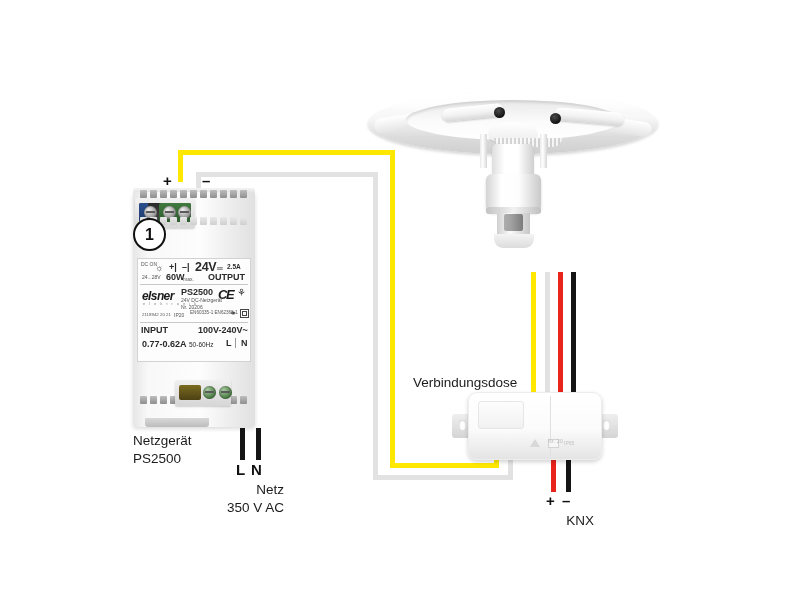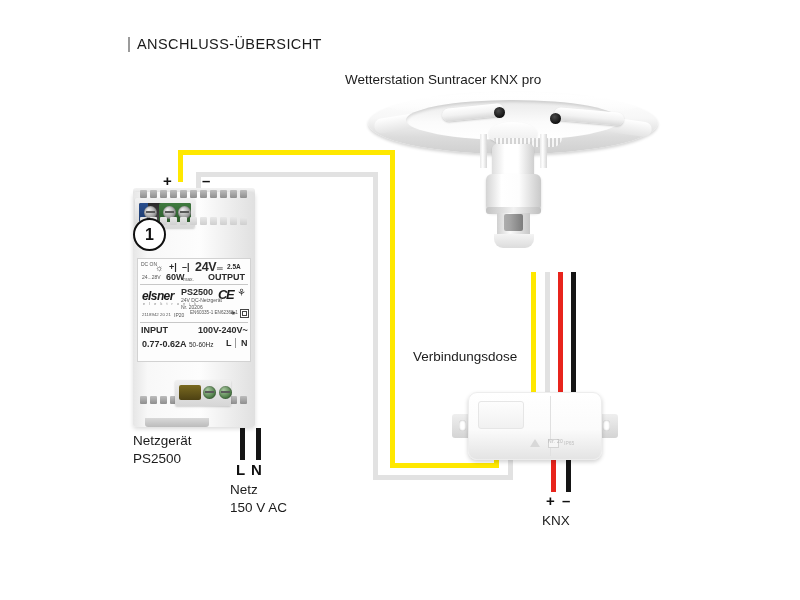--- a/index.html
+++ b/index.html
@@ -40,21 +40,21 @@
     white-space: nowrap;
   }
 
   
   .label {
     font-size: 13.5px;
     color: #1b1b1b;
     white-space: nowrap;
     line-height: 1.32;
   }
-  .label.center { text-align: left; margin-left: 18px; }
+  .label.center { text-align: right; }
   .term-mark {
     font-size: 15px;
     font-weight: bold;
     color: #111;
     white-space: nowrap;
   }
 
   
   .wire { background: transparent; }
   .w-yellow { background: #ffe800; }
@@ -377,26 +377,21 @@
   #jb-text-ip {
     left: 112px; top: 48px;
     font-size: 5px; color: #c2c2c2;
   }
 </style>
 </head>
 <body>
 
 <div id="canvas">
 
-  <div id="title-block" class="abs">
-    <div id="title-bar"></div>
-    <div id="title-text">ANSCHLUSS-ÜBERSICHT</div>
-  </div>
-
-  <div class="label abs" style="left:345px; top:71px;">Wetterstation Suntracer KNX pro</div>
+
 
   <div class="abs wire w-yellow" style="left:178px; top:150px; width:5px; height:32px;"></div>
   <div class="abs wire w-yellow" style="left:178px; top:150px; width:217px; height:5px;"></div>
   <div class="abs wire w-yellow" style="left:390px; top:150px; width:5px; height:318px;"></div>
   <div class="abs wire w-yellow" style="left:390px; top:463px; width:109px; height:5px;"></div>
   <div class="abs wire w-yellow" style="left:494px; top:420px; width:5px; height:48px;"></div>
 
   <div class="abs wire w-white" style="left:196px; top:172px; width:5px; height:24px;"></div>
   <div class="abs wire w-white" style="left:196px; top:172px; width:182px; height:5px;"></div>
   <div class="abs wire w-white" style="left:373px; top:172px; width:5px; height:308px;"></div>
@@ -549,23 +544,23 @@
     <div id="psu-screw-N" class="abs screw screw-green"></div>
     <div id="psu-din" class="abs"></div>
   </div>
 
   <div class="label abs" style="left:133px; top:432px;">Netzgerät</div>
   <div class="label abs" style="left:133px; top:450px;">PS2500</div>
 
   <div class="term-mark abs" style="left:236px; top:461px;">L</div>
   <div class="term-mark abs" style="left:251px; top:461px;">N</div>
   <div class="label abs center" style="left:212px; top:481px; width:72px;">Netz</div>
-  <div class="label abs center" style="left:212px; top:499px; width:72px;">150 V AC</div>
-
-  <div class="label abs" style="left:413px; top:348px;">Verbindungsdose</div>
+  <div class="label abs center" style="left:212px; top:499px; width:72px;">350 V AC</div>
+
+  <div class="label abs" style="left:413px; top:374px;">Verbindungsdose</div>
 
   <div id="junction" class="abs">
     <div id="jb-tab-left" class="abs jb-tab"></div>
     <div id="jb-hole-left" class="abs jb-tab-hole"></div>
     <div id="jb-tab-right" class="abs jb-tab"></div>
     <div id="jb-hole-right" class="abs jb-tab-hole"></div>
     <div id="jb-body" class="abs"></div>
     <div id="jb-lid" class="abs"></div>
     <div id="jb-seam" class="abs"></div>
     <div id="jb-icon-tri" class="abs"></div>

